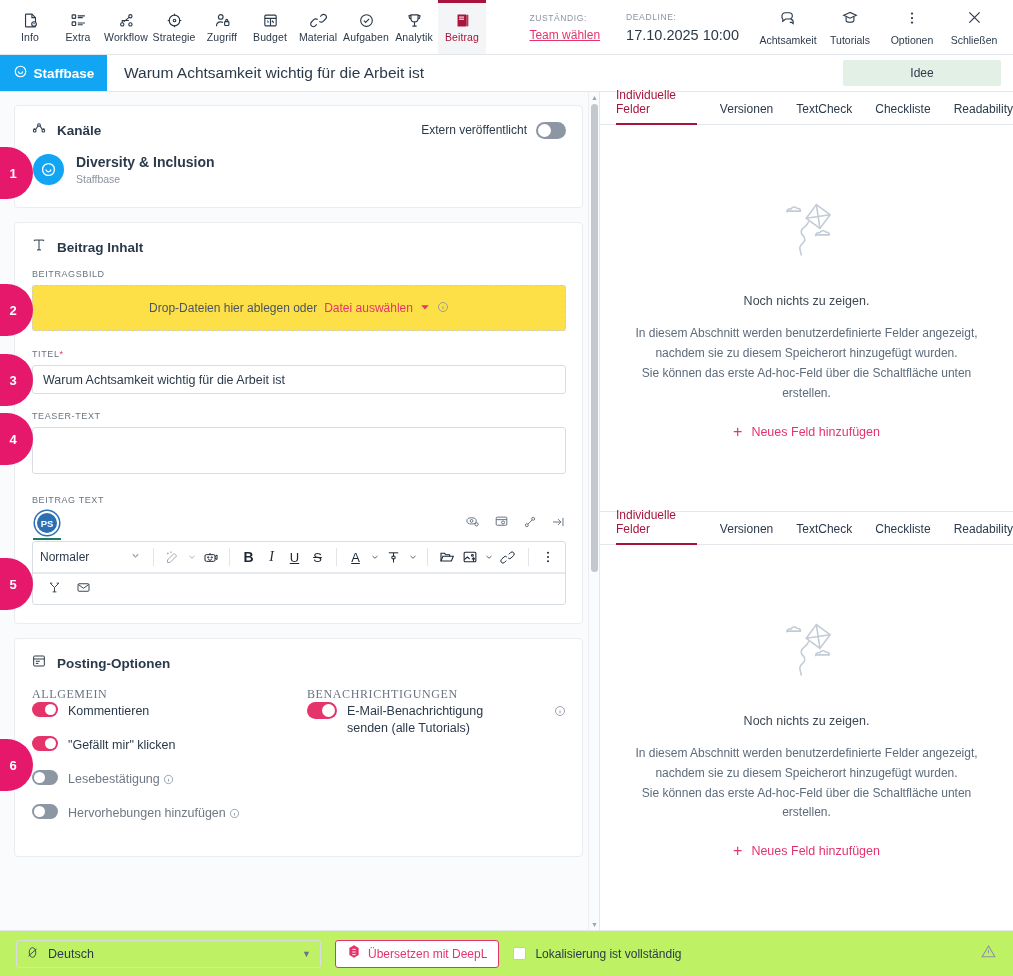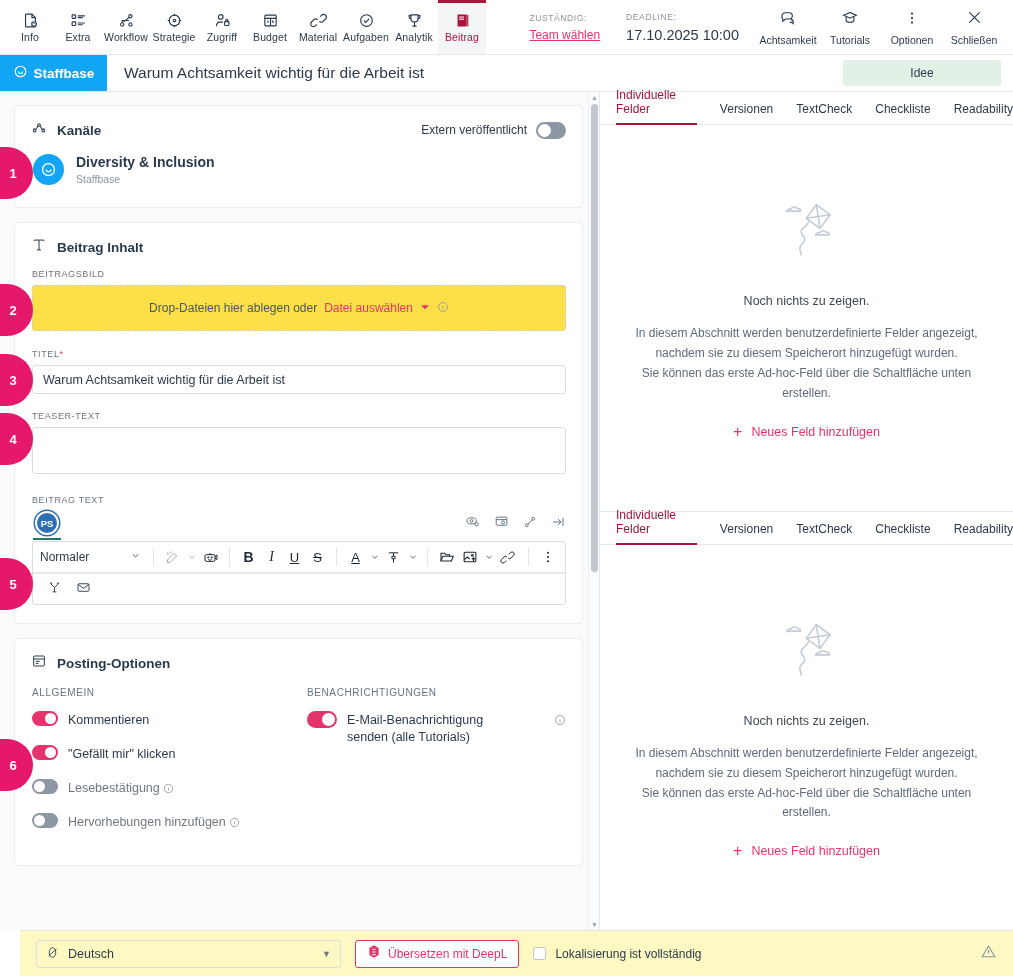--- a/index.html
+++ b/index.html
@@ -159,21 +159,21 @@
   .editor-canvas{ flex:1 1 auto; padding:9px 11px; font-size:12.5px; color:#9aa3ae; }
   .editor-rail{ width:39px; border-left:1px solid #eceff3; }
   .editor-foot{
     height:31px; border-top:1px solid #e6e9ee; display:flex; align-items:center; gap:14px; padding:0 14px; color:#3d4854;
   }
 
   
   .po-grid{ display:flex; padding:4px 16px 18px 17px; gap:0; }
   .po-col{ flex:1 1 50%; }
   .po-col.right{ padding-left:8px; }
-  .po-cap{ font-size:10px; letter-spacing:.6px; color:#6a7482; text-transform:uppercase; margin-bottom:13px; display:block; }
+  .po-cap{ font-size:12px; letter-spacing:.6px; color:#6a7482; text-transform:uppercase; display:block;font-family:Liberation Serif, serif; }
   .po-row{ display:flex; align-items:flex-start; gap:10px; margin-bottom:16px; }
   .po-row .lbl{ font-size:12.5px; color:#2b3a4b; line-height:1.35; padding-top:1px; }
   .po-row.dim .lbl{ color:#6f7883; }
   .po-row .info{ margin-left:auto; color:#8a93a0; padding-top:1px; }
   .info-inline{ color:#8a93a0; display:inline-flex; vertical-align:-2px; margin-left:3px; }
 
   
   .vscroll{
     position:absolute; width:11px; top:0; bottom:0; right:0; background:#fafbfc;
     border-left:1px solid #eceef1; cursor:pointer;
@@ -193,22 +193,22 @@
     padding:10px 18px; text-align:center;
   }
   .kite{ margin-bottom:22px; color:#c3cbd6; }
   .empty-title{ font-size:12.5px; color:#3d4854; margin-bottom:16px; }
   .empty-desc{ font-size:12px; color:#5d6b7b; line-height:1.65; max-width:350px; margin-bottom:20px; }
   .add-field{ display:flex; align-items:center; gap:9px; color:#e5336c; font-size:12.5px; cursor:pointer; }
   .add-field .plus{ font-size:16px; line-height:1; }
 
   
   .footer{
-    height:46px; flex:0 0 46px; border-top:1px solid #e3e7ec; background:#fef9c3;
-    display:flex; align-items:center; padding:0 16px; gap:14px;margin-left:20px;
+    height:46px; flex:0 0 46px; border-top:1px solid #e3e7ec; background:#bef264;
+    display:flex; align-items:center; padding:0 16px; gap:14px;
   }
   .lang-select{
     width:305px; height:28px; border:1px solid #d8dde3; border-radius:3px; display:flex;
     align-items:center; gap:9px; padding:0 9px; font-size:12.5px; color:#2b3a4b; cursor:pointer;
   }
   .lang-select .car{ margin-left:auto; color:#6a7482; font-size:9px; }
   .deepl-btn{
     height:28px; border:1px solid #e5336c; border-radius:3px; display:flex; align-items:center;
     gap:7px; padding:0 11px; color:#e5336c; font-size:12px; cursor:pointer; background:#fff;
   }

